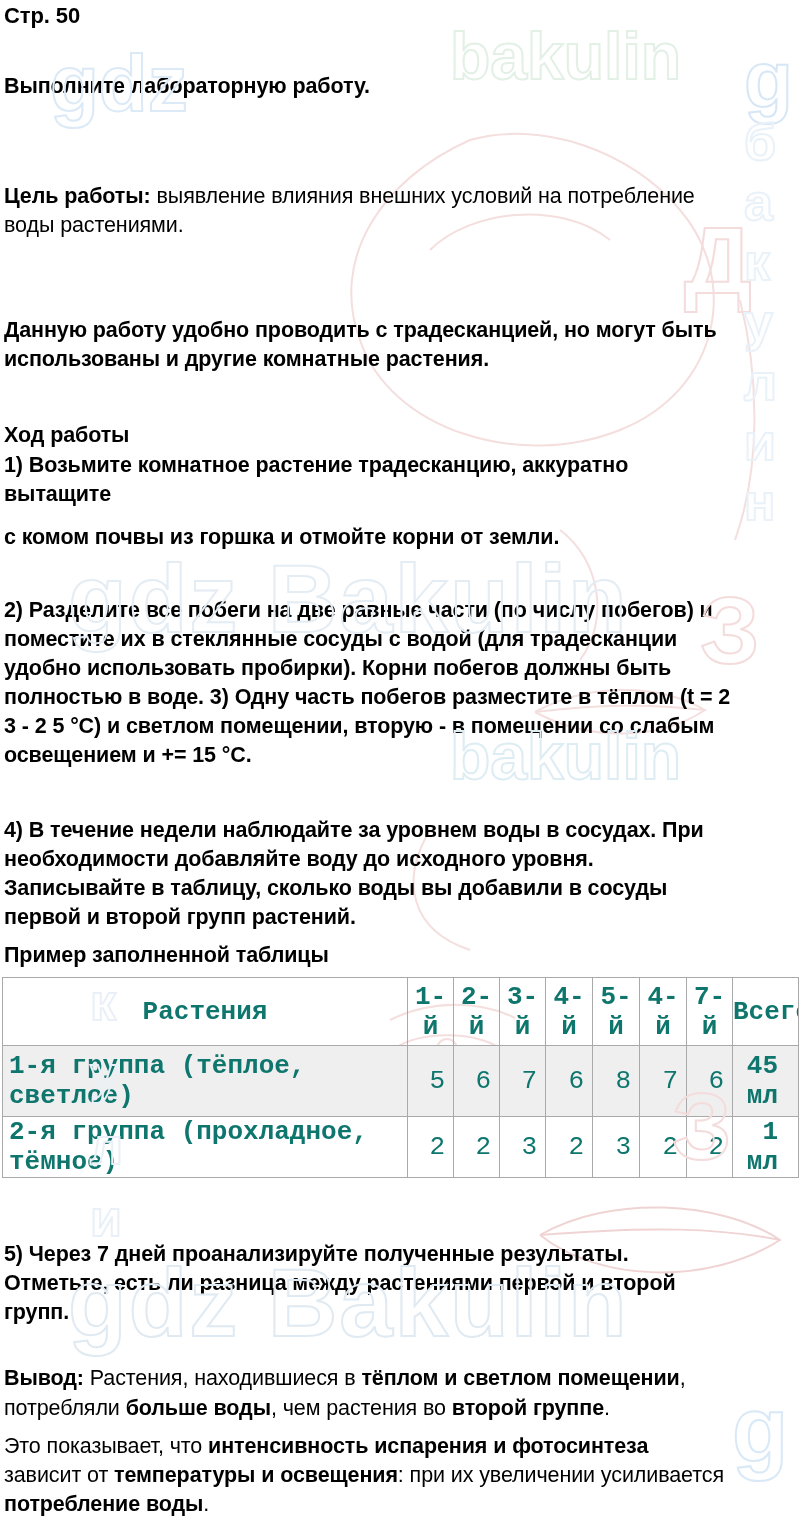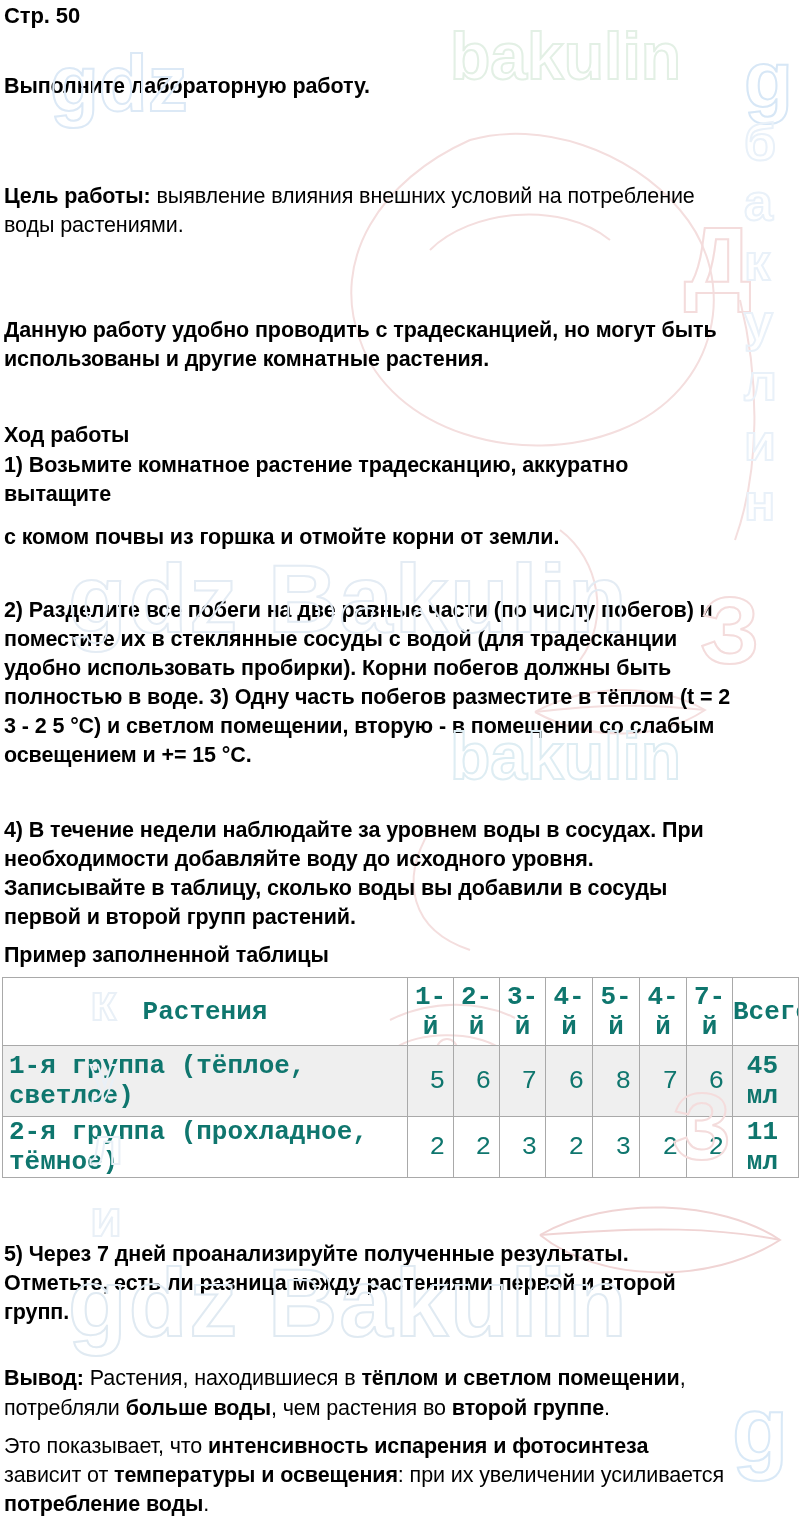--- a/index.html
+++ b/index.html
@@ -144,21 +144,21 @@
           </tr>
           <tr>
             <td class="c-label">2-я группа (прохладное, тёмное)</td>
             <td class="c-num">2</td>
             <td class="c-num">2</td>
             <td class="c-num">3</td>
             <td class="c-num">2</td>
             <td class="c-num">3</td>
             <td class="c-num">2</td>
             <td class="c-num">2</td>
-            <td class="c-totalval">11 мл</td>
+            <td class="c-totalval">1 мл</td>
           </tr>
         </tbody>
     </table>
   </div>
 
   <div class="blk" id="step5">5) Через 7 дней проанализируйте полученные результаты.
 Отметьте, есть ли разница между растениями первой и второй
 групп.</div>
   <div class="blk mixed" id="conc2"><span>Это показывает, что </span><span class="b">интенсивность испарения и фотосинтеза</span><span>
 зависит от </span><span class="b">температуры и освещения</span><span>: при их увеличении усиливается

